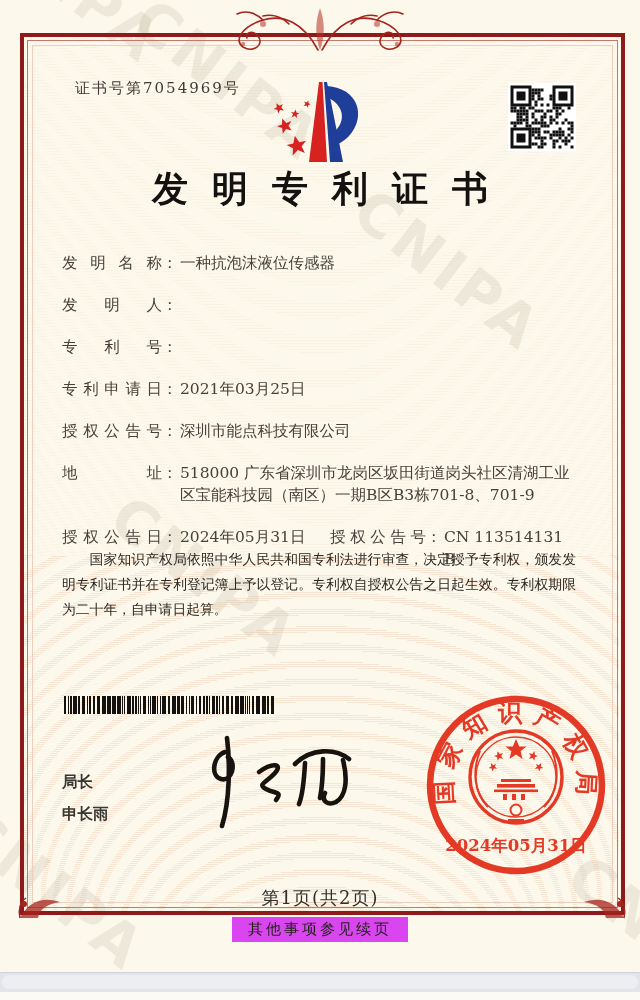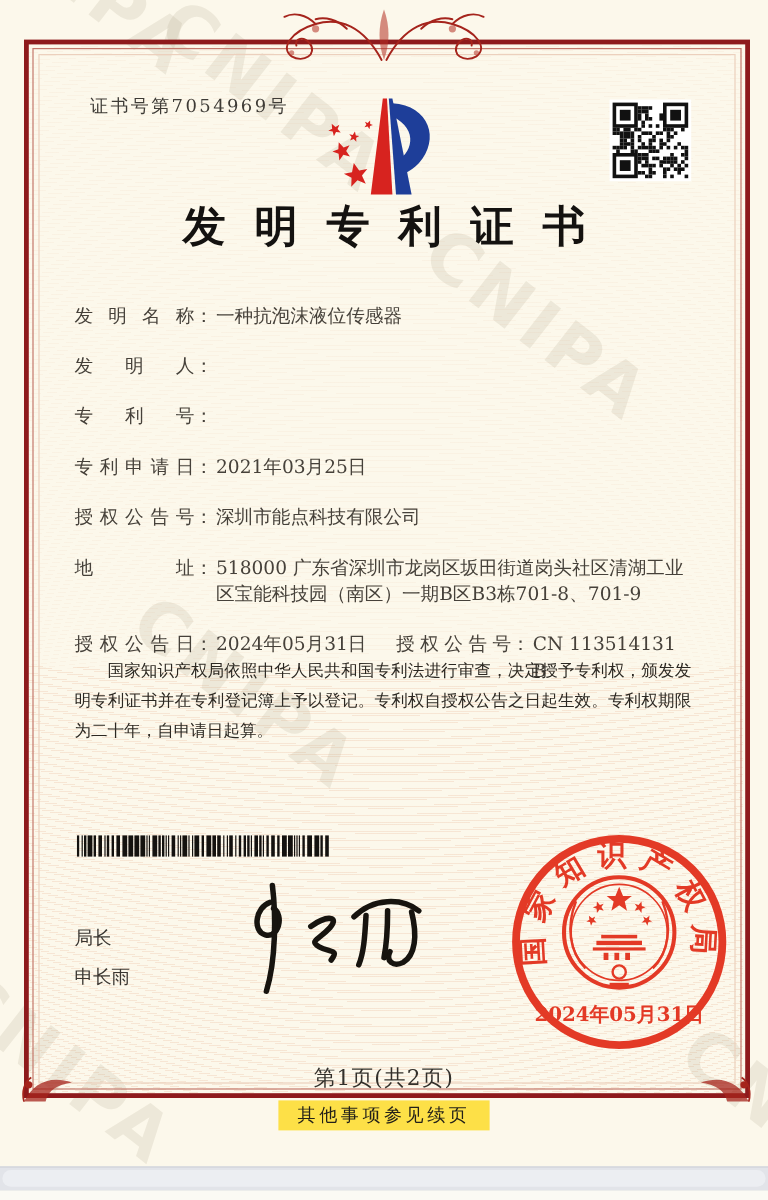--- a/index.html
+++ b/index.html
@@ -46,29 +46,29 @@
   .grant-pair{display:flex;width:268px;flex:0 0 268px;align-items:center;}
   .grant-pair2{display:flex;flex:1;}
   .grant-pair2 .lab{width:96px;flex:0 0 96px;}
 
   .paras{position:absolute;left:62px;top:547px;width:514px;font-size:13.8px;
          line-height:1.83;color:#2c2822;}
   .paras p{margin:0 0 13px 0;text-indent:2em;text-align:justify;}
 
   .barcode{position:absolute;left:64px;top:696px;width:212px;height:18px;}
 
-  .director{position:absolute;left:62px;top:766px;font-size:15.5px;color:#3a3631;line-height:32px;}
+  .director{position:absolute;left:62px;top:766px;font-size:15.5px;color:#3a3631;line-height:32px;font-weight:bold;}
   .signature{position:absolute;left:163px;top:732px;width:200px;height:108px;}
 
   .seal{position:absolute;left:424px;top:693px;width:184px;height:184px;opacity:0.95;}
 
   .page-info{position:absolute;left:0;top:886px;width:640px;text-align:center;
              font-size:18px;color:#33302b;letter-spacing:1px;}
   .footer-note{position:absolute;left:50%;top:917px;transform:translateX(-50%);
-               background:#fde047;padding:3px 16px;font-size:15px;color:#232019;letter-spacing:3px;
+               background:#d946ef;padding:3px 16px;font-size:15px;color:#232019;letter-spacing:3px;
                white-space:nowrap;}
 
   .hscroll{position:absolute;left:0;top:972px;width:640px;height:19px;background:#e2e4e9;
            border-top:1px solid #d0d3d9;border-bottom:1px solid #cfd2d8;z-index:6;}
   .hscroll .thumb{position:absolute;left:2px;top:2px;width:636px;height:14px;background:#eceef2;border-radius:7px;}
   .below-scroll{position:absolute;left:0;top:992px;width:640px;height:8px;background:#fbfaf4;z-index:6;}
 </style>
 </head>
 <body>
 

